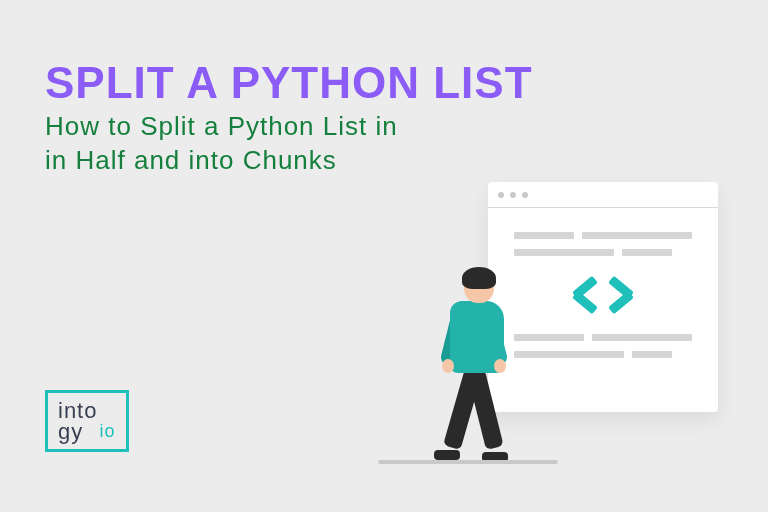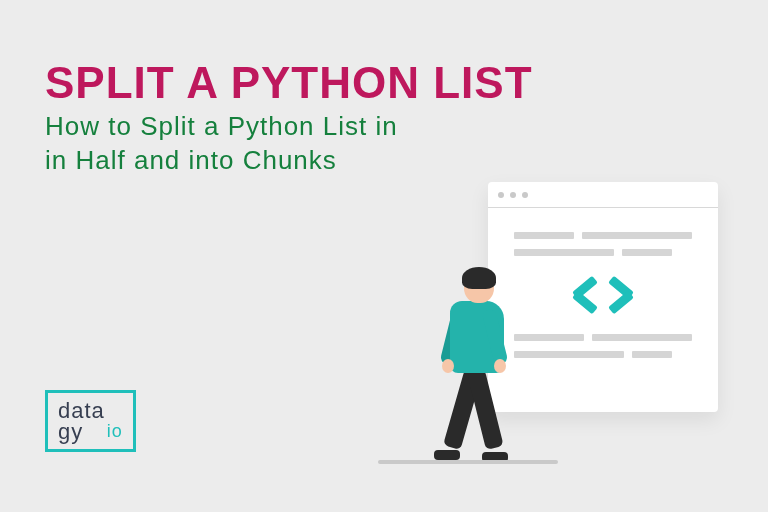--- a/index.html
+++ b/index.html
@@ -11,21 +11,21 @@
     position: relative;
     overflow: hidden;
   }
   .title {
     position: absolute;
     top: 58px;
     left: 45px;
     font-size: 44px;
     font-weight: 900;
     letter-spacing: 1px;
-    color: #be185d;
+    color: #8b5cf6;
     text-transform: uppercase;
     font-stretch: condensed;
   }
   .subtitle {
     position: absolute;
     top: 110px;
     left: 45px;
     font-size: 26px;
     font-weight: 400;
     letter-spacing: 1px;
@@ -183,21 +183,21 @@
 </style>
 </head>
 <body>
 
 <h1 class="title">SPLIT A PYTHON LIST</h1>
 <div class="subtitle">How to Split a Python List in
 in Half and into Chunks</div>
 
 <div class="logo">
   <div class="logo-data">
-    <div>data</div>
+    <div>into</div>
     <span>gy</span>
   </div>
   <span class="logo-io">io</span>
 </div>
 
 <div class="illustration">
   <div class="browser">
     <div class="browser-bar">
       <div class="dot"></div>
       <div class="dot"></div>

